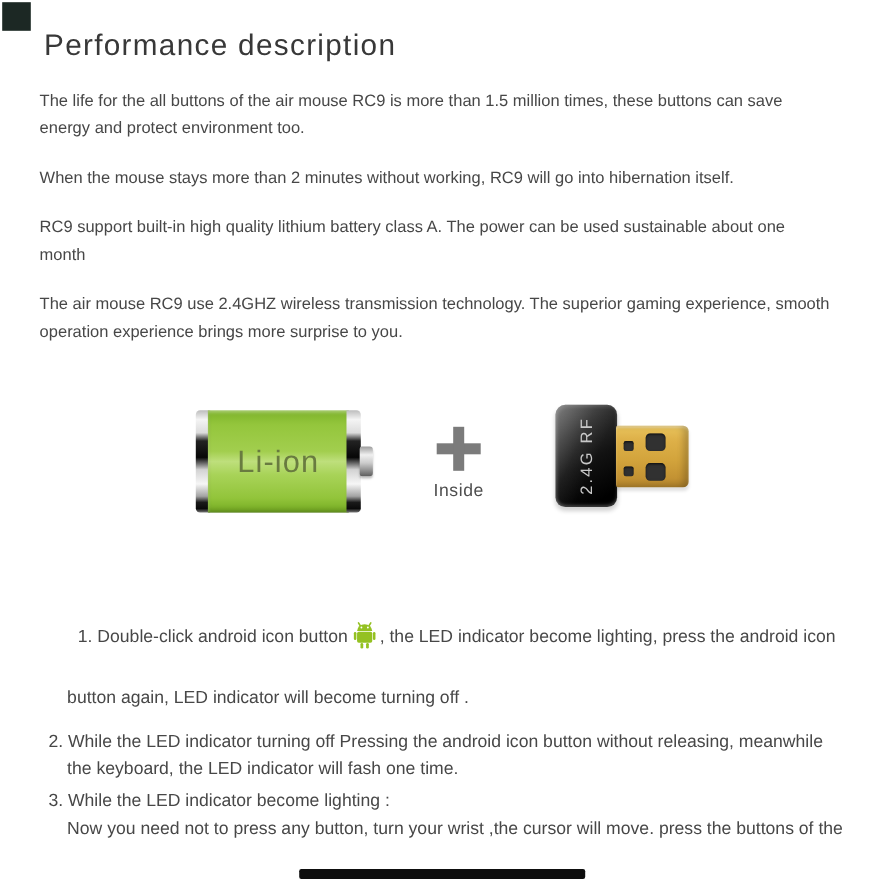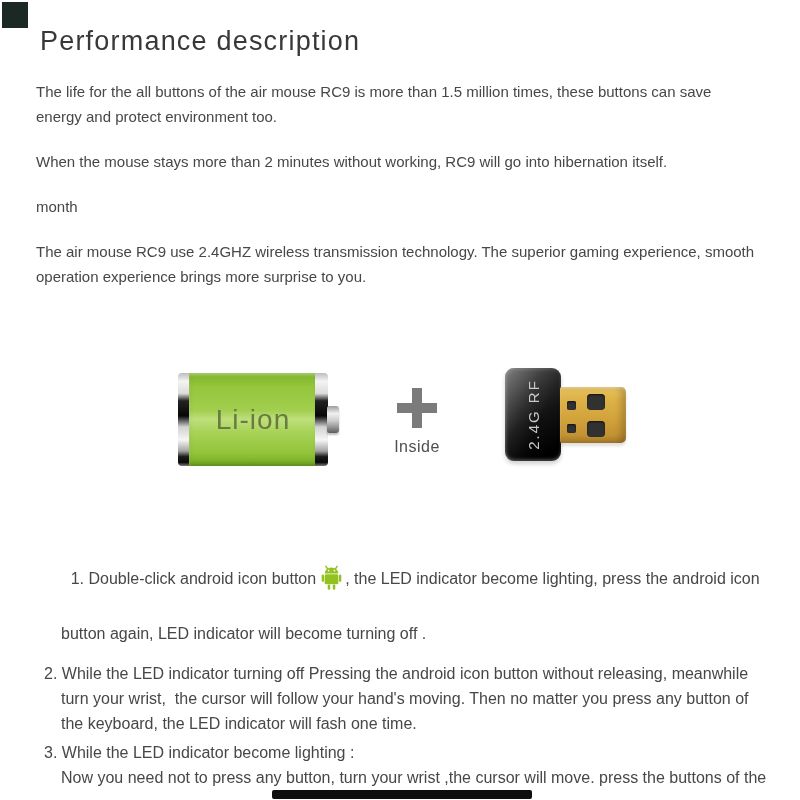--- a/index.html
+++ b/index.html
@@ -96,20 +96,21 @@
 
 <div class="abs" id="intro">
   <div class="para">
     <div class="para-line">The life for the all buttons of the air mouse RC9 is more than 1.5 million times, these buttons can save</div>
     <div class="para-line">energy and protect environment too.</div>
   </div>
   <div class="para">
     <div class="para-line">When the mouse stays more than 2 minutes without working, RC9 will go into hibernation itself.</div>
   </div>
   <div class="para">
+    <div class="para-line">RC9 support built-in high quality lithium battery class A. The power can be used sustainable about one</div>
     <div class="para-line">month</div>
   </div>
   <div class="para">
     <div class="para-line">The air mouse RC9 use 2.4GHZ wireless transmission technology. The superior gaming experience, smooth</div>
     <div class="para-line">operation experience brings more surprise to you.</div>
   </div>
 </div>
 
 <div class="abs" id="figure">
 
@@ -158,21 +159,20 @@
               <rect x="7.6" y="22.6" width="2.9" height="6" rx="1.45"></rect>
               <rect x="13.5" y="22.6" width="2.9" height="6" rx="1.45"></rect>
             </g>
             <circle cx="8.6" cy="6.4" r="1" fill="#ffffff"></circle>
             <circle cx="15.4" cy="6.4" r="1" fill="#ffffff"></circle>
           </svg></span><span>, the LED indicator become lighting, press the android icon</span>
     </div>
     <div class="u-line cont">button again, LED indicator will become turning off .</div>
 
     <div class="u-line gap-before">2. While the LED indicator turning off Pressing the android icon button without releasing, meanwhile</div>
-    <div class="u-line cont">turn your wrist,  the cursor will follow your hand's moving. Then no matter you press any button of</div>
     <div class="u-line cont">the keyboard, the LED indicator will fash one time.</div>
 
     <div class="u-line gap-before-lg">3. While the LED indicator become lighting :</div>
     <div class="u-line cont">Now you need not to press any button, turn your wrist ,the cursor will move. press the buttons of the</div>
 
   </div>
 </div>
 
 <div class="abs" id="bottom-bar"></div>
 

